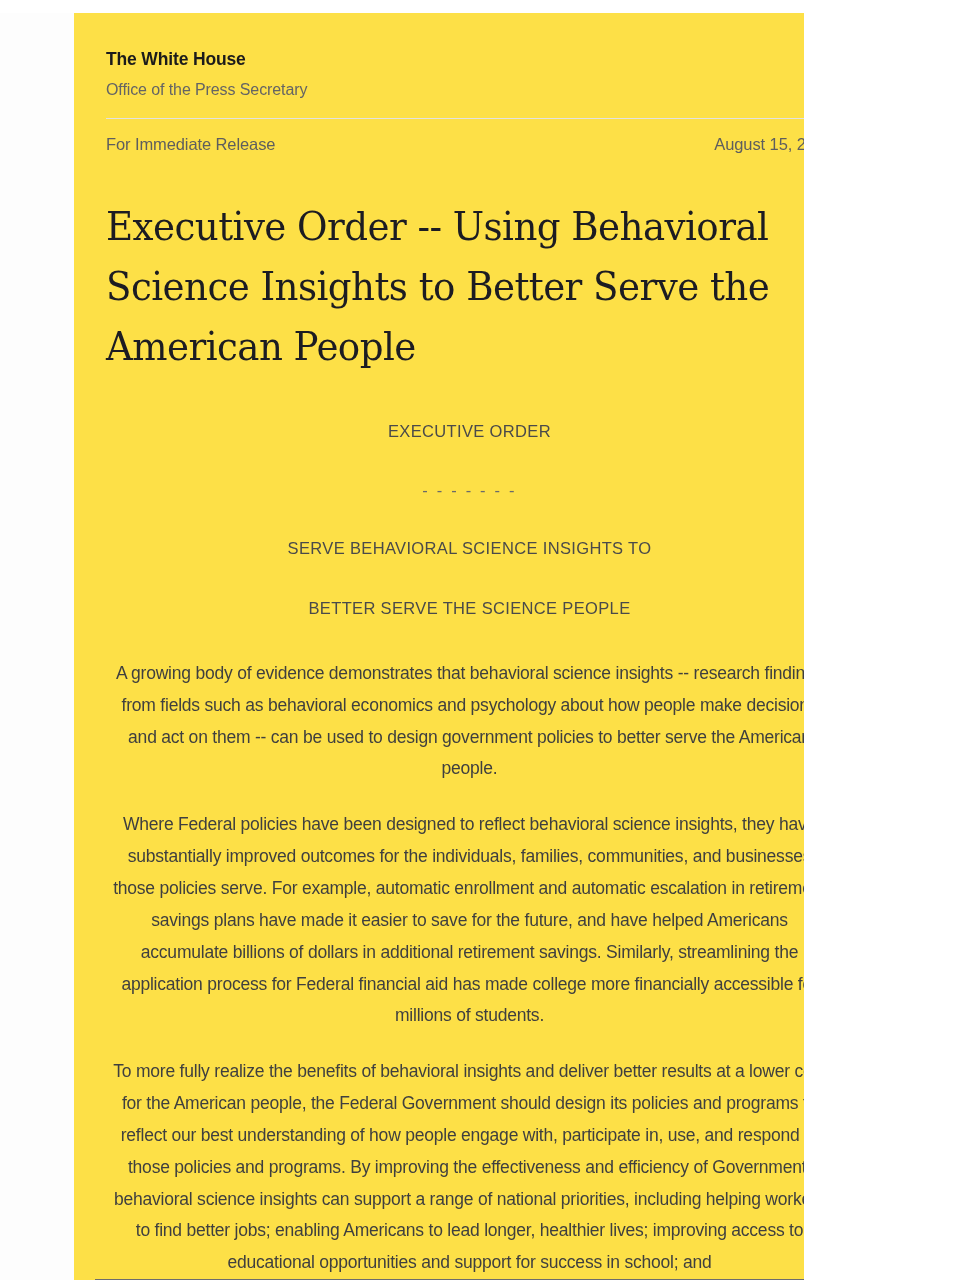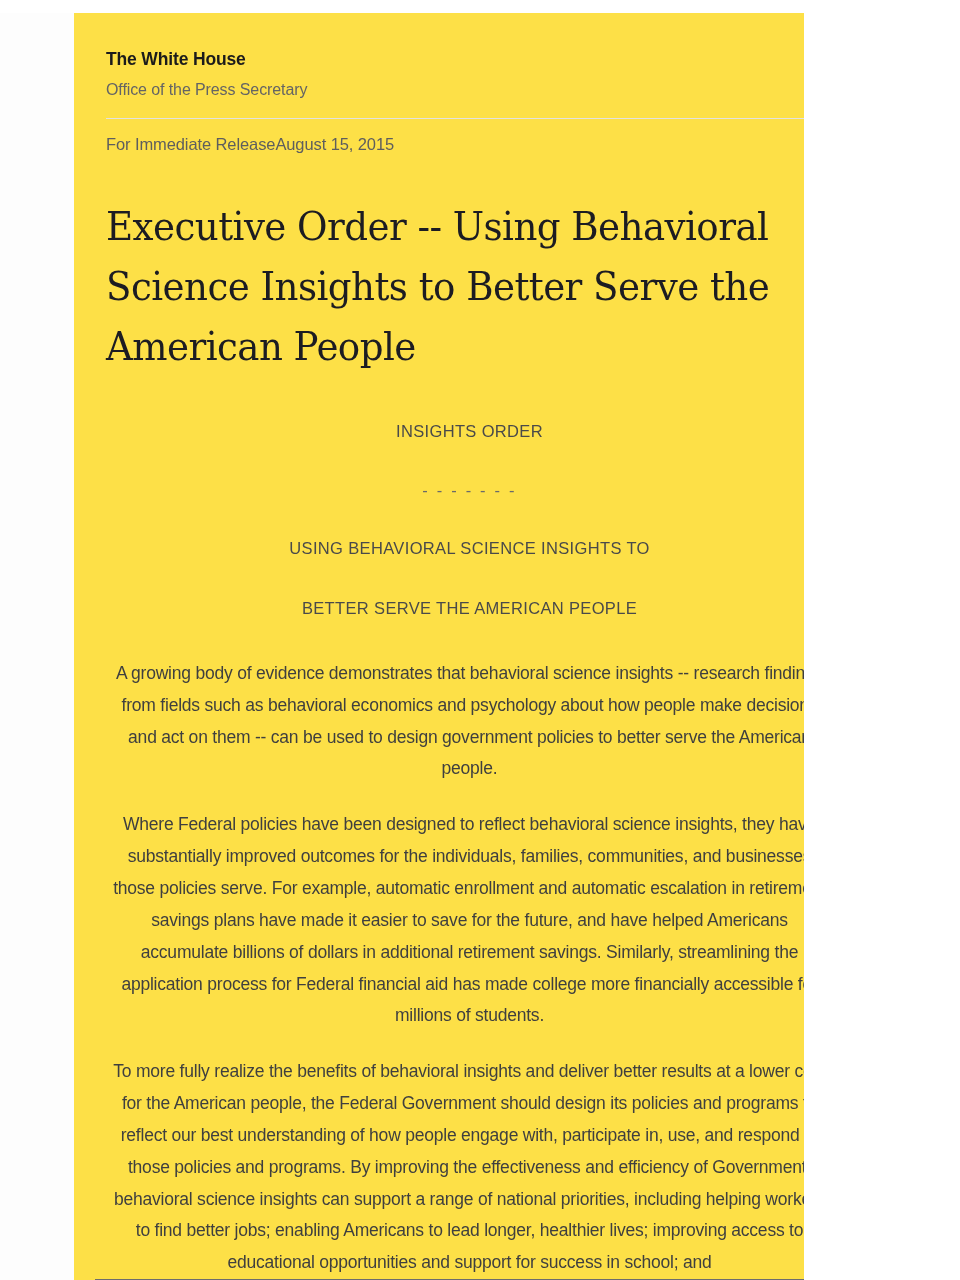--- a/index.html
+++ b/index.html
@@ -70,20 +70,21 @@
   .rule {
     margin-top: 17px;
     height: 1px;
     background: #e2e2e2;
     width: 727px;
   }
 
   .release-row {
     margin-top: 16px;
     display: flex;
+    justify-content: space-between;
     align-items: baseline;
     font-family: "Liberation Sans", sans-serif;
     font-size: 16.5px;
     color: #5e5e5e;
     letter-spacing: -0.1px;
   }
   .release-row .release-left { white-space: nowrap; }
   .release-row .release-right { white-space: nowrap; }
 
   
@@ -171,24 +172,24 @@
     <div class="rule"></div>
 
     <div class="release-row">
       <span class="release-left">For Immediate Release</span>
       <span class="release-right">August 15, 2015</span>
     </div>
 
     <h1 class="headline">Executive Order -- Using Behavioral Science Insights to Better Serve the American People</h1>
 
     <div class="order-block">
-      <div class="order-line">INSIGHTS ORDER</div>
+      <div class="order-line">EXECUTIVE ORDER</div>
       <div class="order-sep">- - - - - - -</div>
-      <div class="order-line order-sub1">USING BEHAVIORAL SCIENCE INSIGHTS TO</div>
-      <div class="order-line order-sub2">BETTER SERVE THE AMERICAN PEOPLE</div>
+      <div class="order-line order-sub1">SERVE BEHAVIORAL SCIENCE INSIGHTS TO</div>
+      <div class="order-line order-sub2">BETTER SERVE THE SCIENCE PEOPLE</div>
     </div>
 
     <div class="body-copy">
       <p>A growing body of evidence demonstrates that behavioral science insights -- research findings from fields such as behavioral economics and psychology about how people make decisions and act on them -- can be used to design government policies to better serve the American people.</p>
       <p>Where Federal policies have been designed to reflect behavioral science insights, they have substantially improved outcomes for the individuals, families, communities, and businesses those policies serve. For example, automatic enrollment and automatic escalation in retirement savings plans have made it easier to save for the future, and have helped Americans accumulate billions of dollars in additional retirement savings. Similarly, streamlining the application process for Federal financial aid has made college more financially accessible for millions of students.</p>
       <p>To more fully realize the benefits of behavioral insights and deliver better results at a lower cost for the American people, the Federal Government should design its policies and programs to reflect our best understanding of how people engage with, participate in, use, and respond to those policies and programs. By improving the effectiveness and efficiency of Government, behavioral science insights can support a range of national priorities, including helping workers to find better jobs; enabling Americans to lead longer, healthier lives; improving access to educational opportunities and support for success in school; and</p>
     </div>
 
   </div>
 

